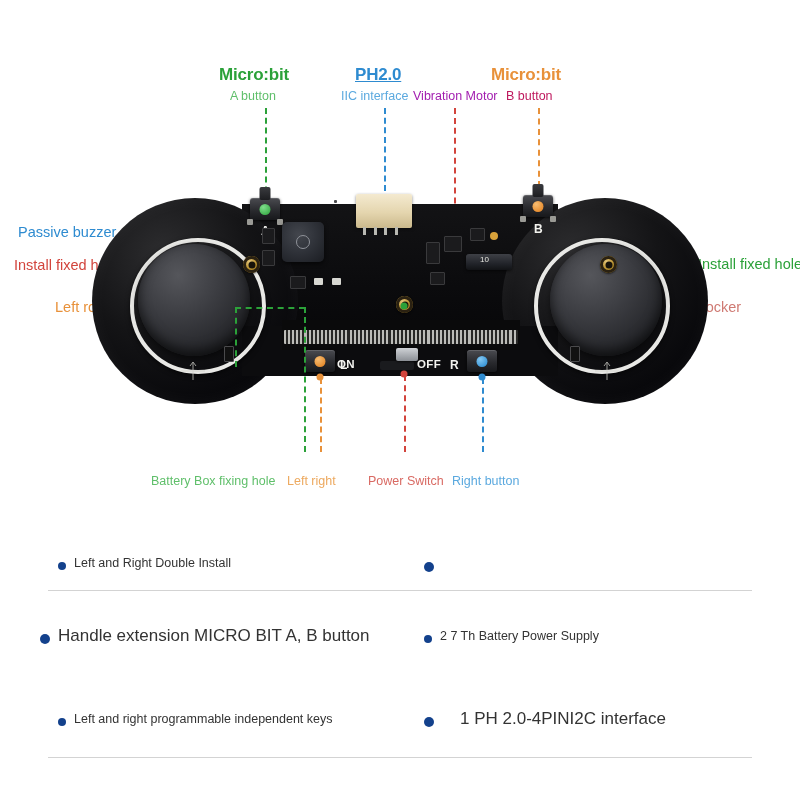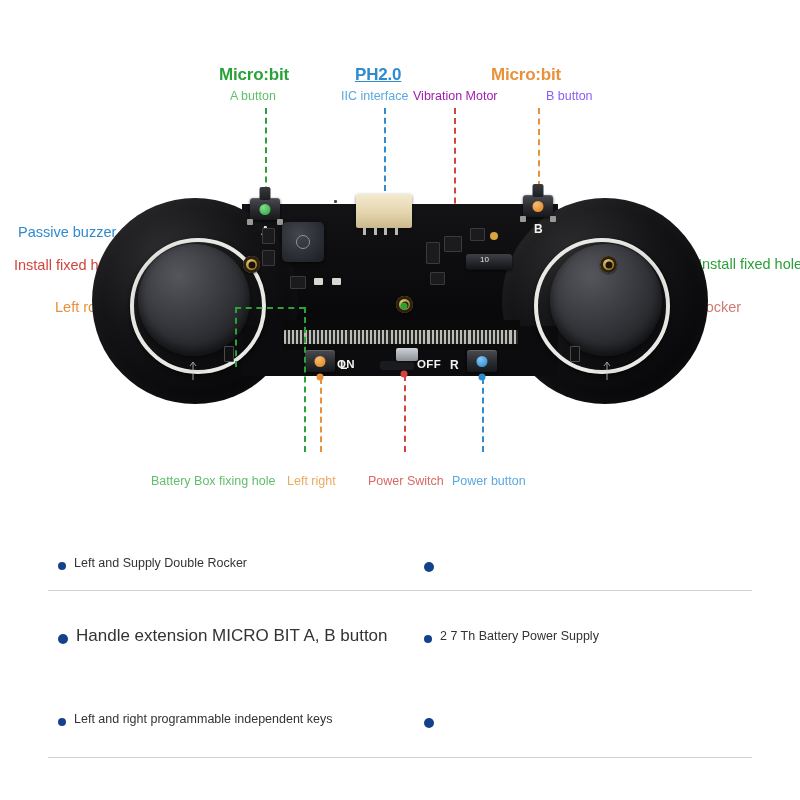--- a/index.html
+++ b/index.html
@@ -172,21 +172,21 @@
     <div class="anno sub" style="left:341px;top:90px;color:#5ba9df;">IIC interface</div>
     <div class="lead v" style="left:384px;top:108px;height:112px;border-left-color:#2e8bd0;"></div>
     <div class="dot" style="left:384px;top:221px;background:#2e8bd0;"></div>
 
     <div class="anno sub" style="left:413px;top:90px;color:#a21caf;">Vibration Motor</div>
     <div class="lead v" style="left:454px;top:108px;height:155px;border-left-color:#d2443c;"></div>
     <div class="lead h" style="left:419px;top:263px;width:36px;border-top-color:#d2443c;"></div>
     <div class="dot" style="left:420px;top:263px;background:#d2443c;"></div>
 
     <div class="anno title" style="left:491px;top:66px;color:#e8913a;">Micro:bit</div>
-    <div class="anno sub" style="left:506px;top:90px;color:#8b5cf6;margin-left:40px;">B button</div>
+    <div class="anno sub" style="left:506px;top:90px;color:#be185d;">B button</div>
     <div class="lead v" style="left:538px;top:108px;height:100px;border-left-color:#e8913a;"></div>
     <div class="dot" style="left:538px;top:209px;background:#e8913a;"></div>
   </div>
 
   <div>
     <div class="anno side" style="left:18px;top:225px;color:#2e8bd0;">Passive buzzer</div>
     <div class="lead h" style="left:124px;top:232px;width:178px;border-top-color:#2e8bd0;"></div>
     <div class="dot" style="left:303px;top:232px;background:#2e8bd0;"></div>
 
     <div class="anno side" style="left:14px;top:258px;color:#d2443c;">Install fixed hole</div>
@@ -313,52 +313,53 @@
     <div class="lead v" style="left:320px;top:378px;height:74px;border-left-color:#e8913a;"></div>
     <div class="dot" style="left:320px;top:377px;background:#e8913a;"></div>
     <div class="anno sub" style="left:287px;top:475px;color:#eda95f;">Left right</div>
 
     <div class="lead v" style="left:404px;top:375px;height:77px;border-left-color:#d2443c;"></div>
     <div class="dot" style="left:404px;top:374px;background:#d2443c;"></div>
     <div class="anno sub" style="left:368px;top:475px;color:#d96a63;">Power Switch</div>
 
     <div class="lead v" style="left:482px;top:378px;height:74px;border-left-color:#2e8bd0;"></div>
     <div class="dot" style="left:482px;top:377px;background:#2e8bd0;"></div>
-    <div class="anno sub" style="left:452px;top:475px;color:#5ba9df;">Power button</div>
+    <div class="anno sub" style="left:452px;top:475px;color:#5ba9df;">Right button</div>
   </div>
 
   <div id="features">
 
     <div class="frow" style="height:54px;">
       <div class="fcell" style="width:420px;padding-left:58px;">
         <span class="bullet" style="width:8px;height:8px;background:#13418c;"></span>
-        <span class="ftext" style="font-size:12.5px;">Left and Supply Double Rocker</span>
+        <span class="ftext" style="font-size:12.5px;">Left and Right Double Install</span>
       </div>
       <div class="fcell" style="width:380px;padding-left:4px;">
         <span class="bullet" style="width:10px;height:10px;background:#13418c;margin-top:.5em;"></span>
       </div>
     </div>
     <div class="divider"></div>
 
     <div class="frow" style="height:90px;">
-      <div class="fcell" style="width:420px;padding-left:58px;">
+      <div class="fcell" style="width:420px;padding-left:40px;">
         <span class="bullet" style="width:10px;height:10px;background:#13418c;margin-top:.5em;"></span>
         <span class="ftext" style="font-size:17px;">Handle extension MICRO BIT A, B button</span>
       </div>
       <div class="fcell" style="width:380px;padding-left:4px;">
         <span class="bullet" style="width:8px;height:8px;background:#13418c;"></span>
         <span class="ftext" style="font-size:12.5px;">2 7 Th Battery Power Supply</span>
       </div>
     </div>
 
     <div class="frow" style="height:76px;">
       <div class="fcell" style="width:420px;padding-left:58px;align-items:flex-end;">
         <span class="bullet" style="width:8px;height:8px;background:#13418c;"></span>
         <span class="ftext" style="font-size:12.5px;">Left and right programmable independent keys</span>
       </div>
       <div class="fcell" style="width:380px;padding-left:4px;">
         <span class="bullet" style="width:10px;height:10px;background:#13418c;margin-top:.5em;margin-right:26px;"></span>
+        <span class="ftext" style="font-size:17px;">1 PH 2.0-4PINI2C interface</span>
       </div>
     </div>
     <div class="divider"></div>
   </div>
 
 </div>
 
 </body></html>

